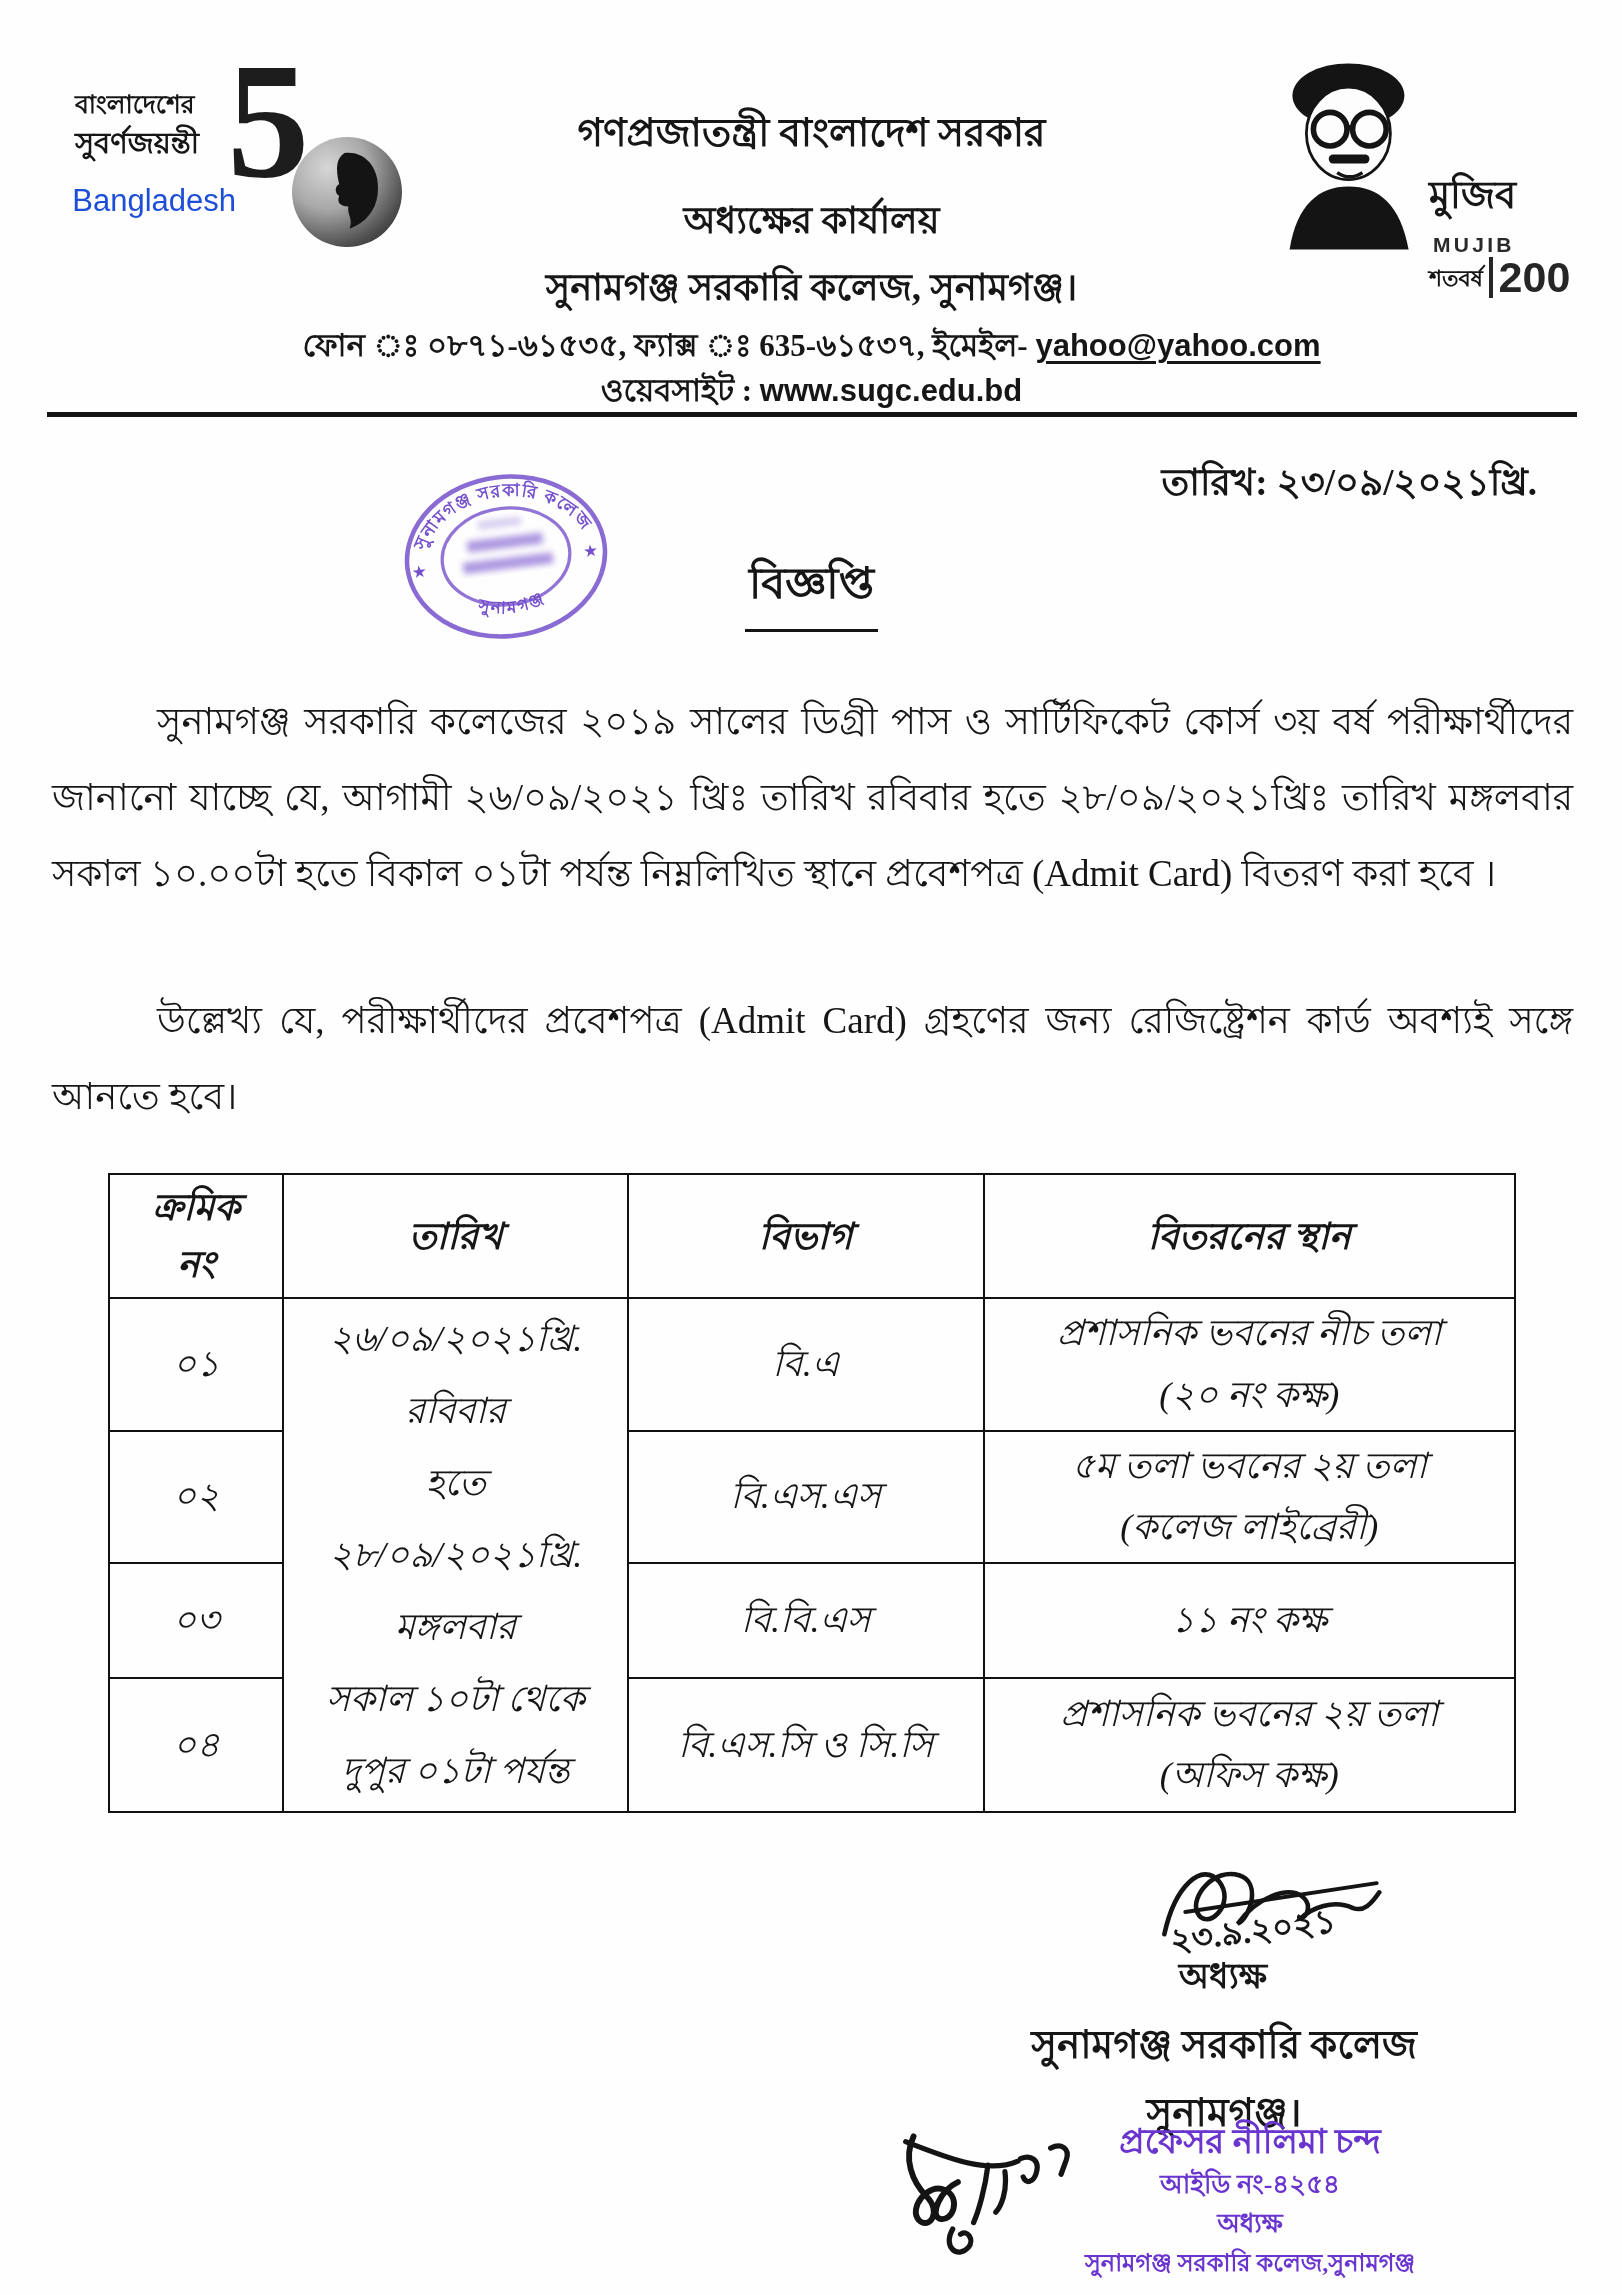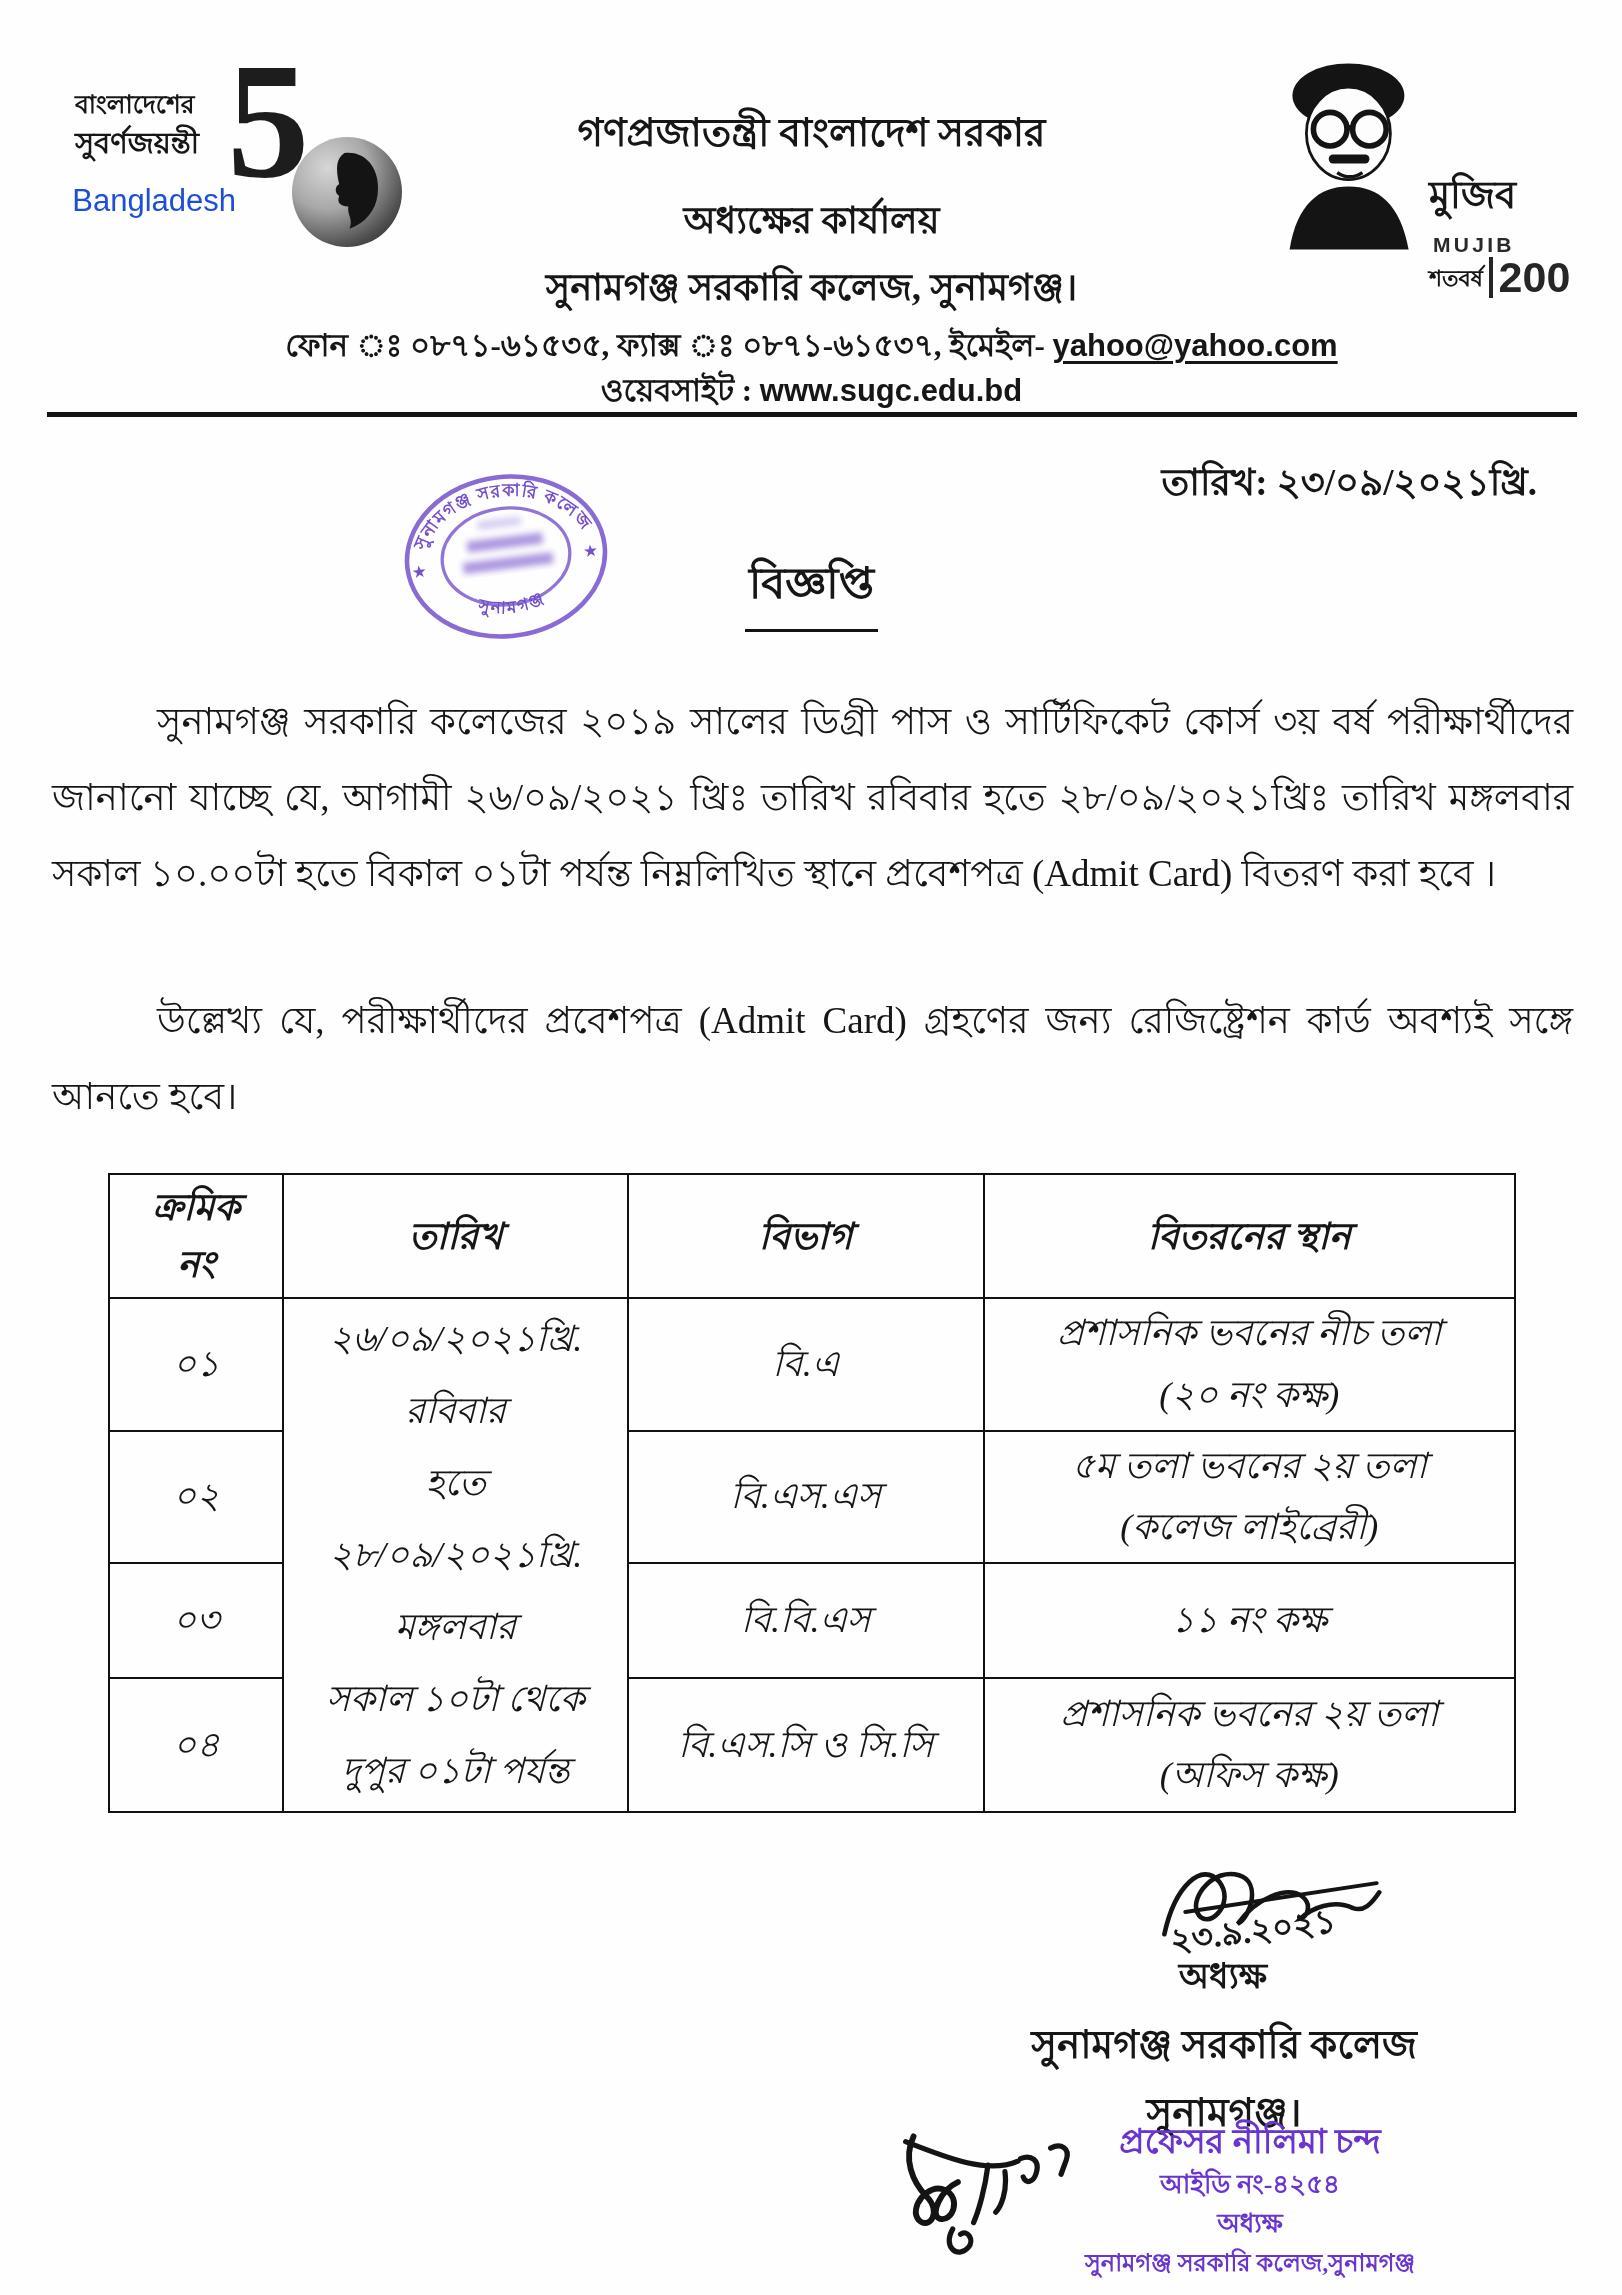--- a/index.html
+++ b/index.html
@@ -108,21 +108,21 @@
     <div class="txt">
       <span class="mujib-bn">মুজিব</span><span class="mujib-en">MUJIB</span><br>
       <span class="shoto">শতবর্ষ</span><span class="hundred">200</span>
     </div>
   </div>
 
   <div class="abs hdr-line hdr-govt">গণপ্রজাতন্ত্রী বাংলাদেশ সরকার</div>
   <div class="abs hdr-line hdr-office">অধ্যক্ষের কার্যালয়</div>
   <div class="abs hdr-line hdr-college">সুনামগঞ্জ সরকারি কলেজ, সুনামগঞ্জ।</div>
   <div class="abs hdr-line hdr-contact">
-    <span>ফোন ঃ ০৮৭১-৬১৫৩৫, ফ্যাক্স ঃ ০৮৭১-৬১৫৩৭, ইমেইল- </span><span class="email">yahoo@yahoo.com</span>
+    <span>ফোন ঃ ০৮৭১-৬১৫৩৫, ফ্যাক্স ঃ 635-৬১৫৩৭, ইমেইল- </span><span class="email">yahoo@yahoo.com</span>
   </div>
   <div class="abs hdr-line hdr-website">
     <span>ওয়েবসাইট : </span><span class="site">www.sugc.edu.bd</span>
   </div>
   <div class="abs rule"></div>
 
   <div class="abs date-line">তারিখ: ২৩/০৯/২০২১খ্রি.</div>
 
   <div class="abs round-stamp">
     <svg width="216" height="175" viewBox="0 0 330 268">

